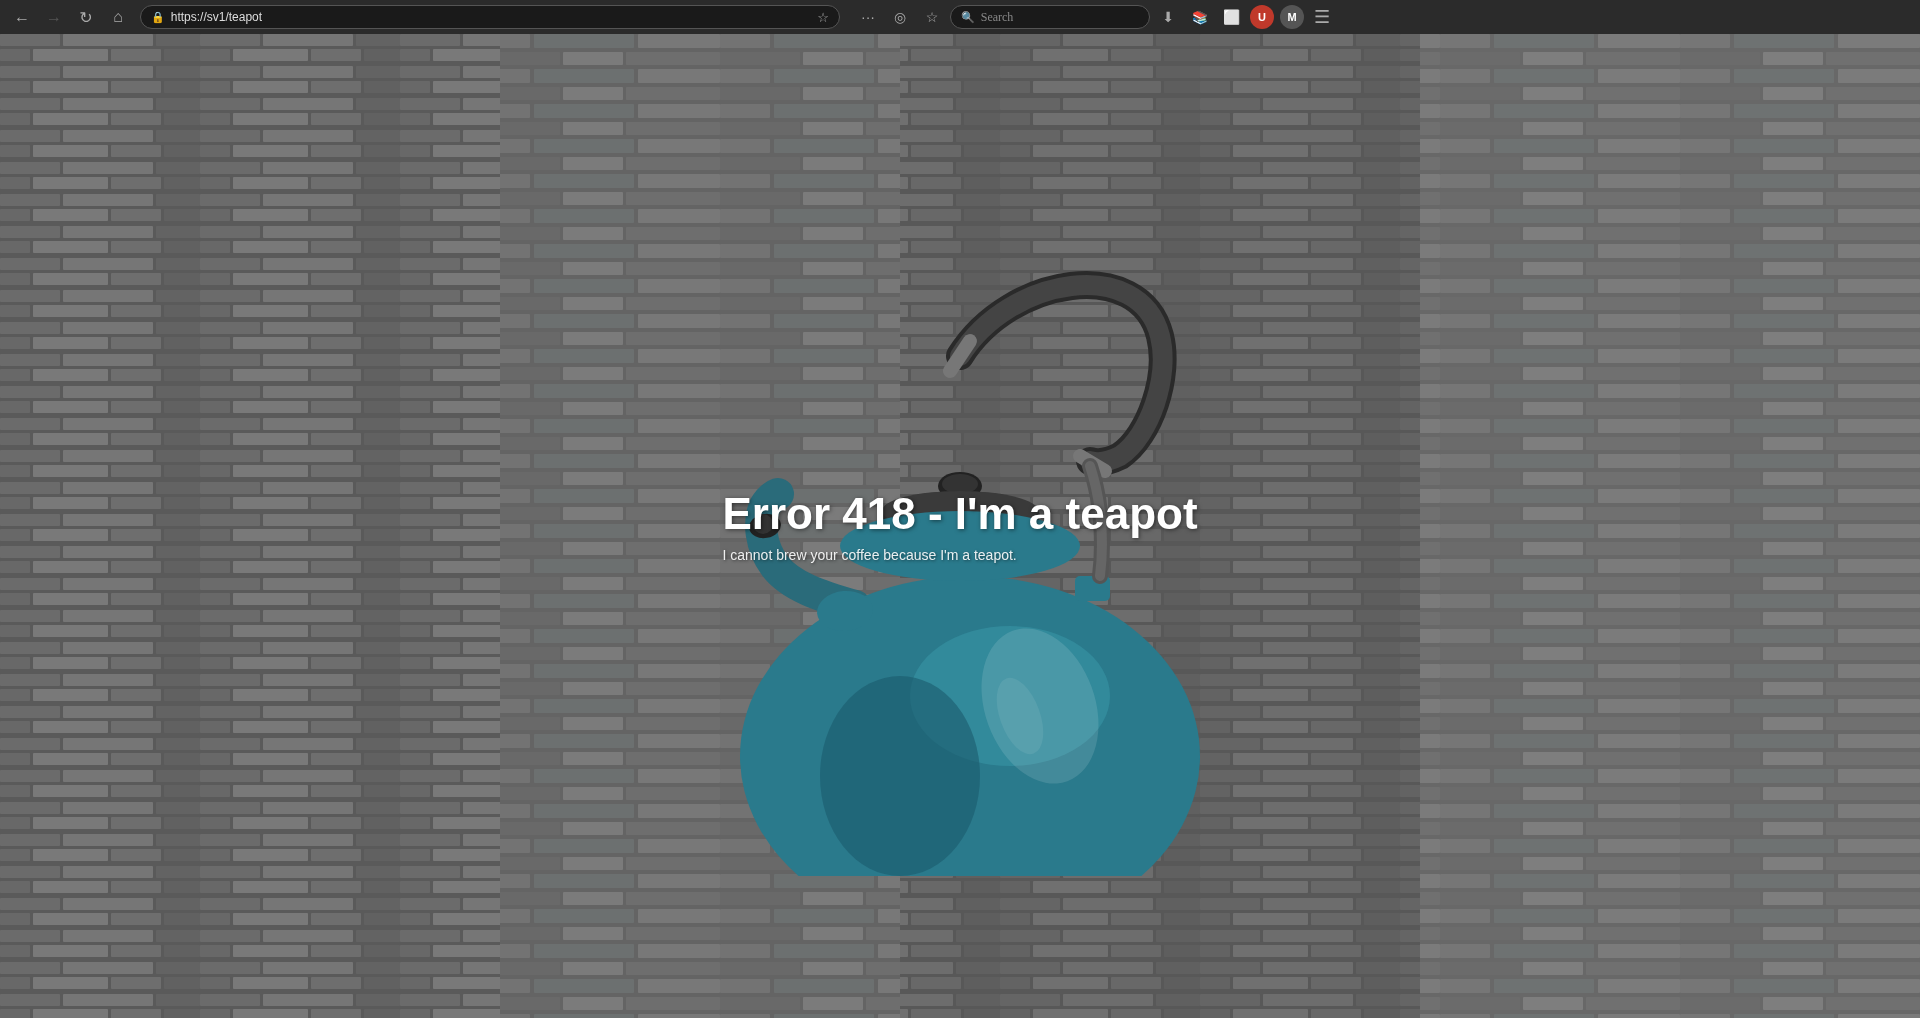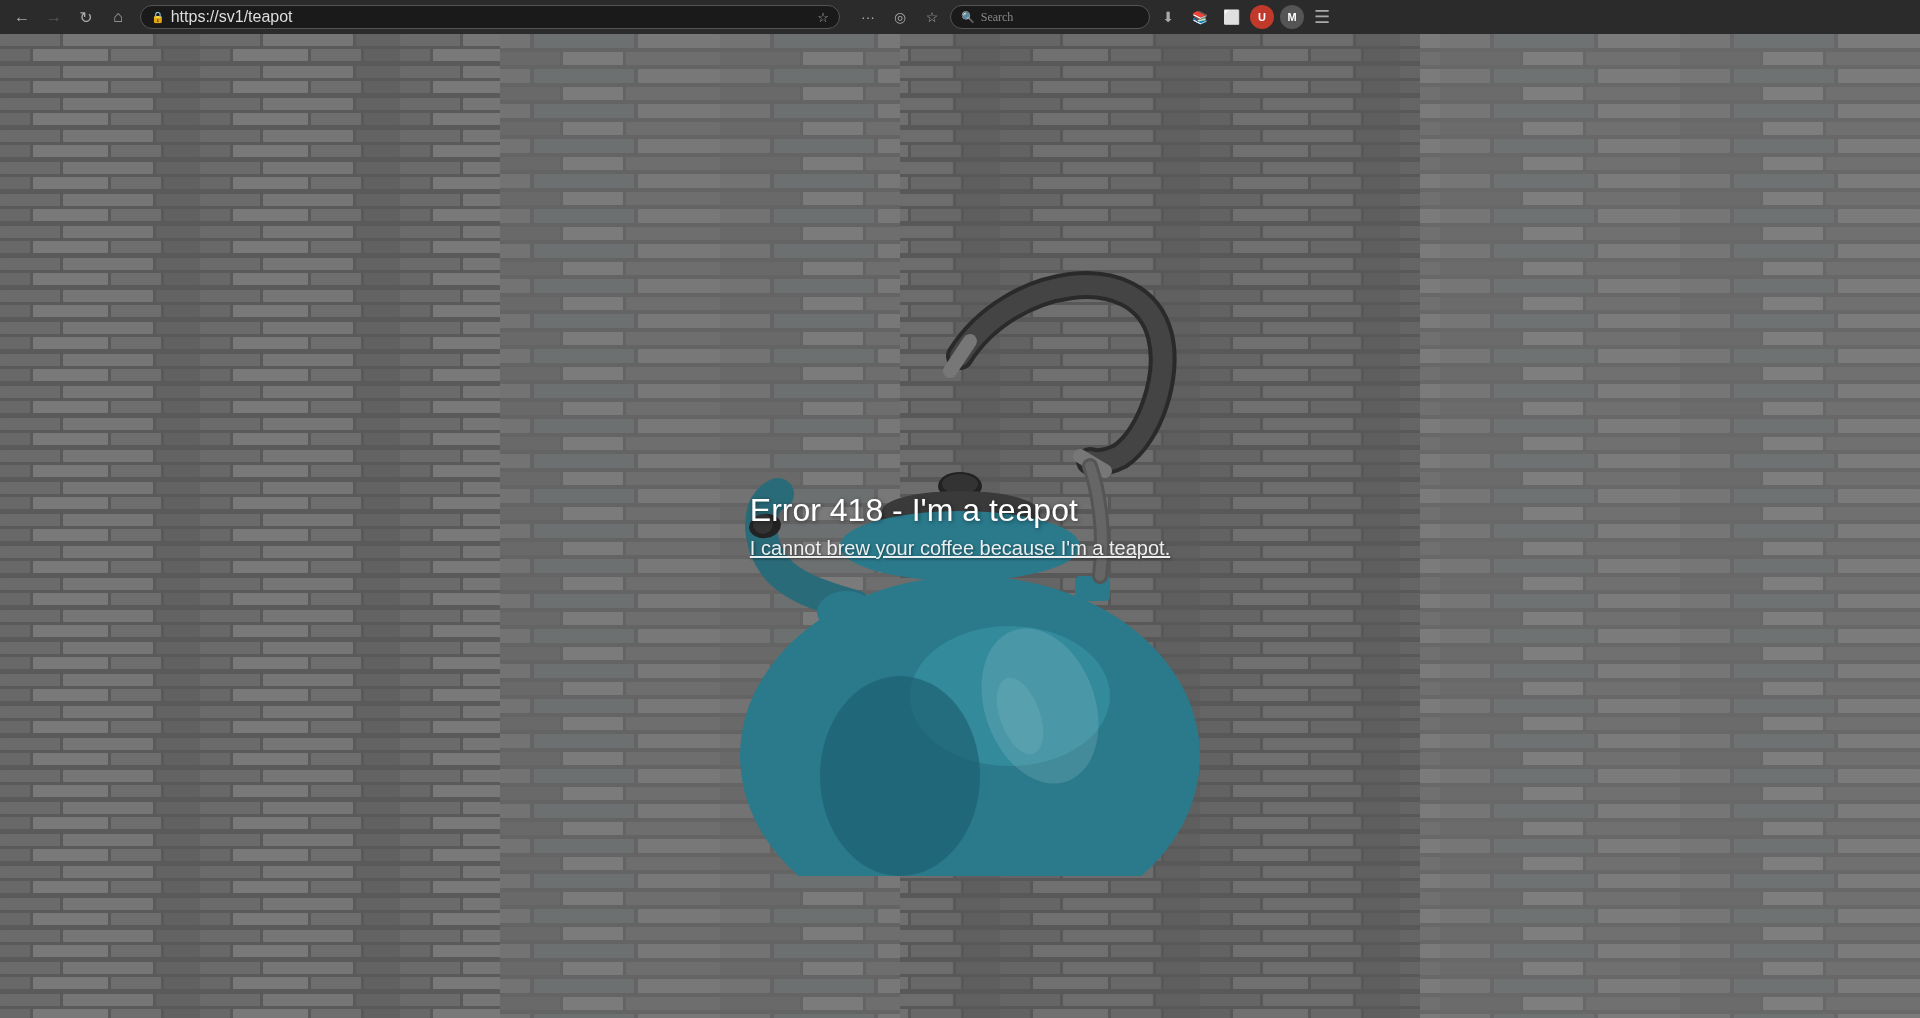--- a/index.html
+++ b/index.html
@@ -43,21 +43,21 @@
       display: flex;
       align-items: center;
       padding: 0 10px;
       gap: 6px;
       margin: 0 4px;
       color: #ddd;
       font-size: 12px;
     }
 
     .lock-icon { color: #5cb85c; font-size: 11px; }
-    .address-text { color: #ddd; font-size: 16px; flex: 1; }
+    .address-text { color: #ddd; font-size: 12px; flex: 1; }
 
     .star-icon { color: #aaa; font-size: 13px; cursor: pointer; }
 
     .toolbar-right {
       display: flex;
       align-items: center;
       gap: 4px;
       margin-left: 6px;
     }
 
@@ -164,33 +164,32 @@
       position: absolute;
       top: 50%;
       left: 50%;
       transform: translate(-50%, -50%);
       z-index: 4;
       text-align: left;
       color: white;
     }
 
     .error-title {
-      font-size: 32px;
-      font-weight: 400;
+      font-size: 44px;
+      font-weight: 700;
       color: white;
       text-shadow: 1px 1px 4px rgba(0,0,0,0.5);
       margin-bottom: 8px;
       white-space: nowrap;
     }
 
     .error-subtitle {
-      font-size: 20px;
+      font-size: 14px;
       color: rgba(255,255,255,0.9);
       text-shadow: 1px 1px 3px rgba(0,0,0,0.5);
-      text-decoration: underline;
     }
   </style>
 </head>
 <body>
 
 <div class="browser-chrome">
 
   <button class="nav-btn" title="Back">
     <span>←</span>
   </button>

